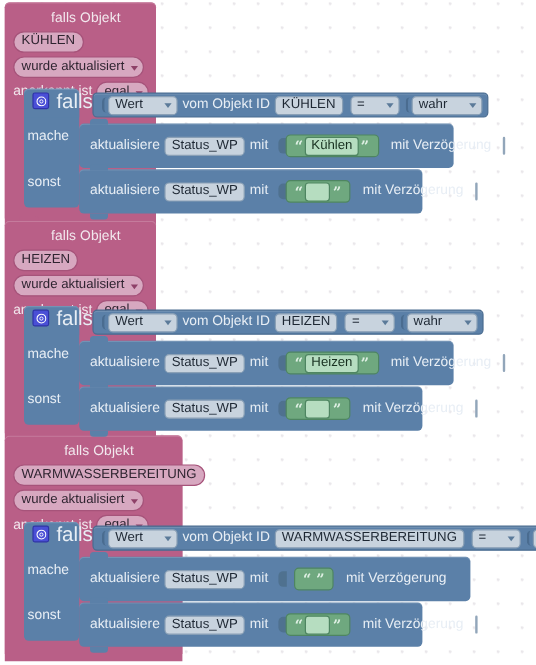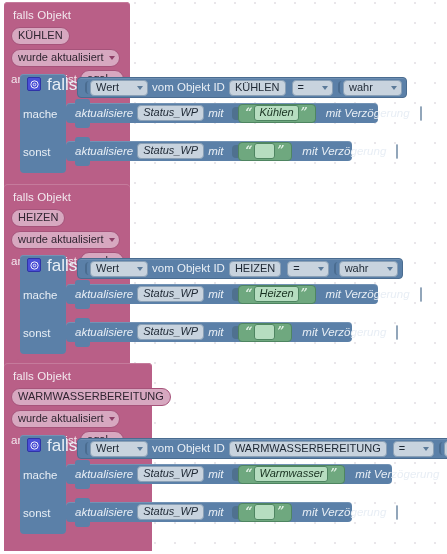--- a/index.html
+++ b/index.html
@@ -40,20 +40,21 @@
     box-shadow:inset 0 1px 0 rgba(255,255,255,.18);
     position:relative;
   }
   .ev-title{
     color:#f2e8ee;
     font-size:11.5px;
     line-height:13px;
     padding:1px 0 2px 9px;
     letter-spacing:.1px;
     white-space:nowrap;
+    text-align:center;
   }
   .ev-row{padding:2px 0 1px 7px;white-space:nowrap;}
   .ev-row.lbl{color:#f2e8ee;font-size:11.5px;line-height:15px;}
 
   
   .pill{
     display:inline-block;
     background:#d5a1bb;
     background:#d7a8c0;
     border:1px solid #a6537a;
@@ -155,29 +156,28 @@
     margin-top:-1.5px;
     border-left:3.5px solid transparent;
     border-right:3.5px solid transparent;
     border-top:4px solid #5b7a99;
   }
   .txt{color:#e8eef5;font-size:11.5px;line-height:13px;padding:0 4px;}
 
   
   .stmt{
     position:absolute;
-    height:20px;
+    height:37px;
     background:#5b80a8;
     border-radius:4px;
     display:flex;align-items:center;
     white-space:nowrap;
     box-shadow:inset 0 1px 0 rgba(255,255,255,.15);
     box-sizing:border-box;
     padding-left:9px;
-    font-style:italic;
   }
   .stmt::before{ 
     content:"";
     position:absolute;left:9px;top:-4px;
     width:15px;height:5px;
     background:#5b80a8;
     border-radius:3px 3px 0 0;
   }
   .stmt::after{ 
     content:"";
@@ -445,21 +445,20 @@
     <span class="side-lbl" style="top:34px;">mache</span>
     <span class="side-lbl" style="top:72px;">sonst</span>
 
     <div class="stmt" style="left:46px;top:29px;width:326px;">
       <span class="txt" style="padding-left:0;">aktualisiere</span>
       <span class="fpill">Status_WP</span>
       <span class="txt">mit</span>
       <span class="conn"></span>
       <span class="strblk">
         <span class="q">“</span>
-        <span class="gpill">Warmwasser</span>
         <span class="q">”</span>
       </span>
       <span class="txt" style="padding-left:10px;">mit Verzögerung</span>
 
     </div>
 
     <div class="stmt" style="left:46px;top:67px;width:286px;">
       <span class="txt" style="padding-left:0;">aktualisiere</span>
       <span class="fpill">Status_WP</span>
       <span class="txt">mit</span>

